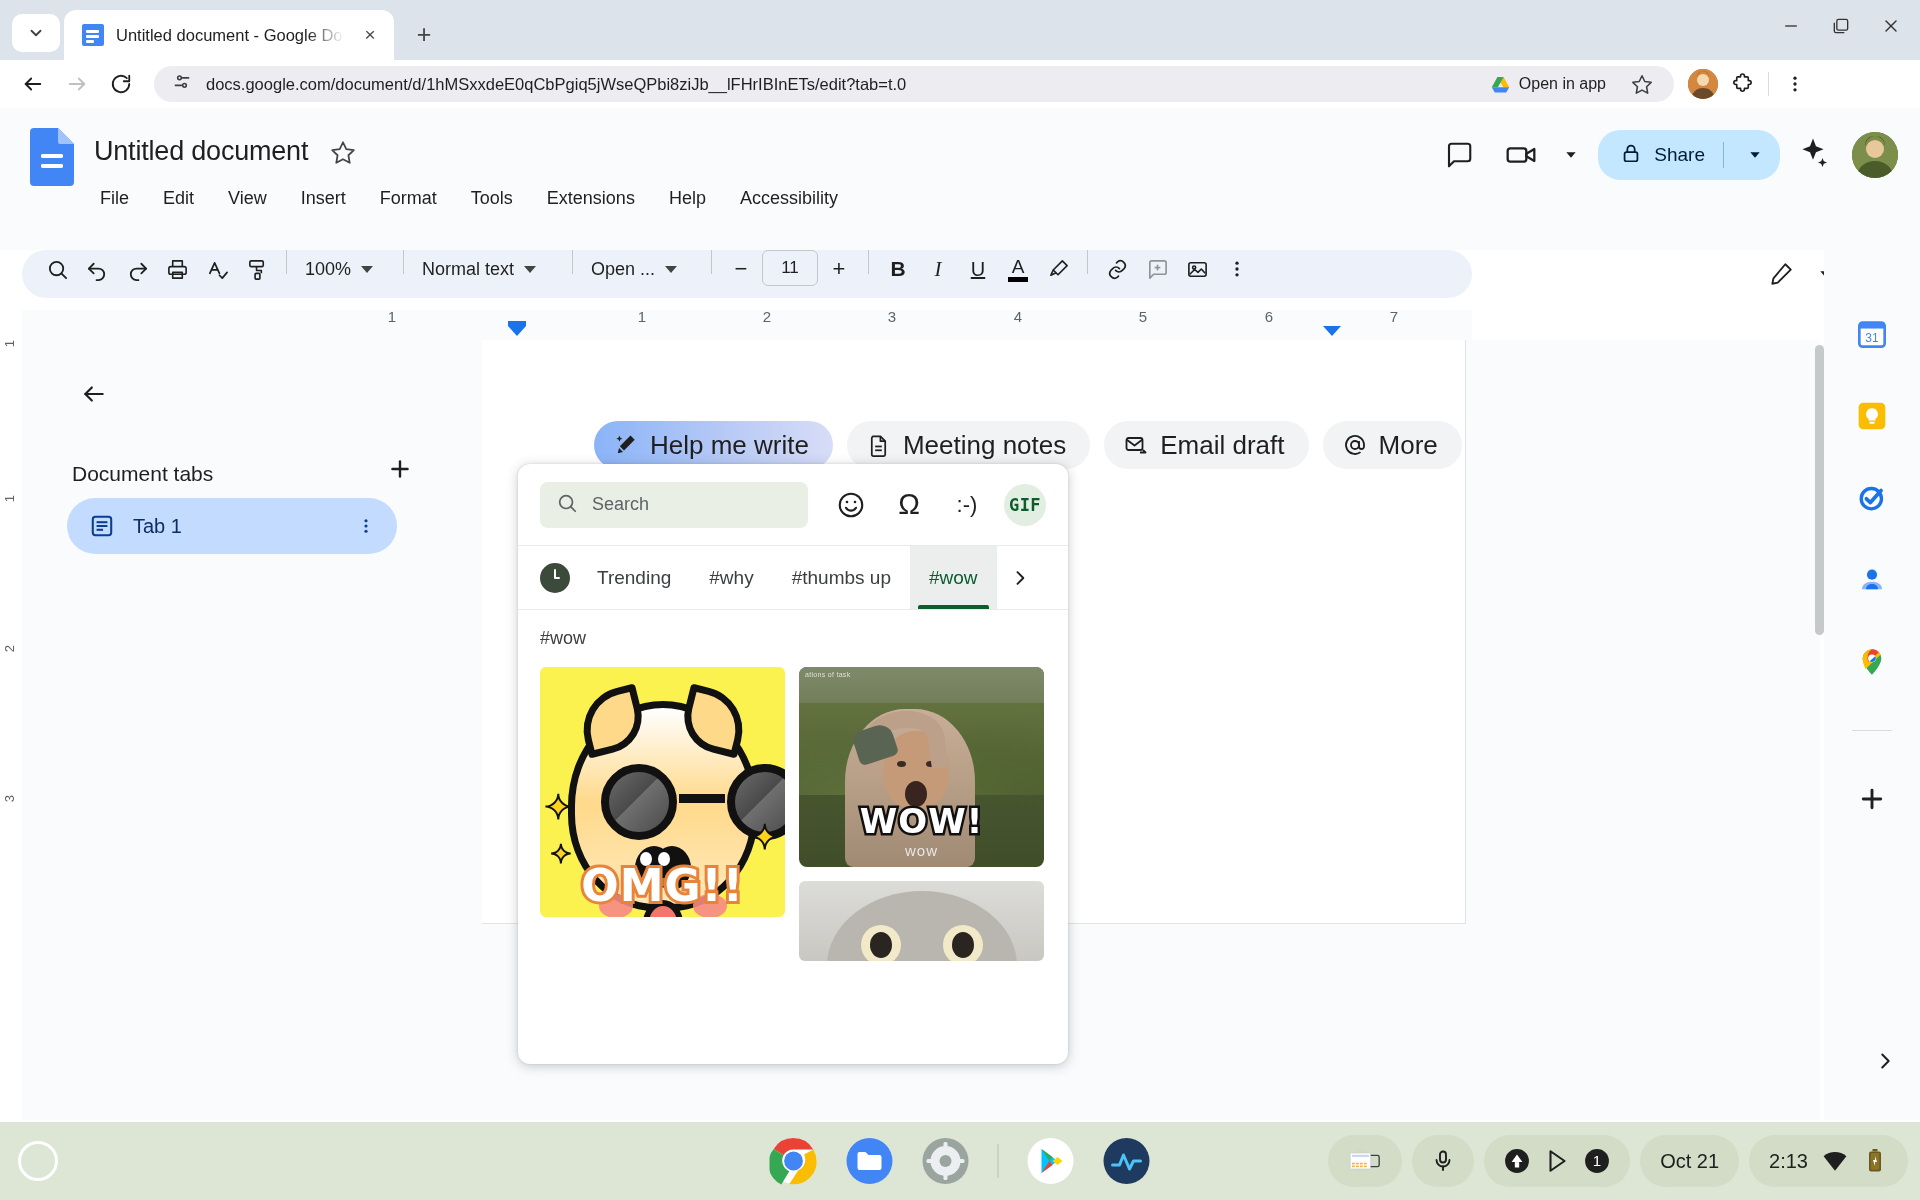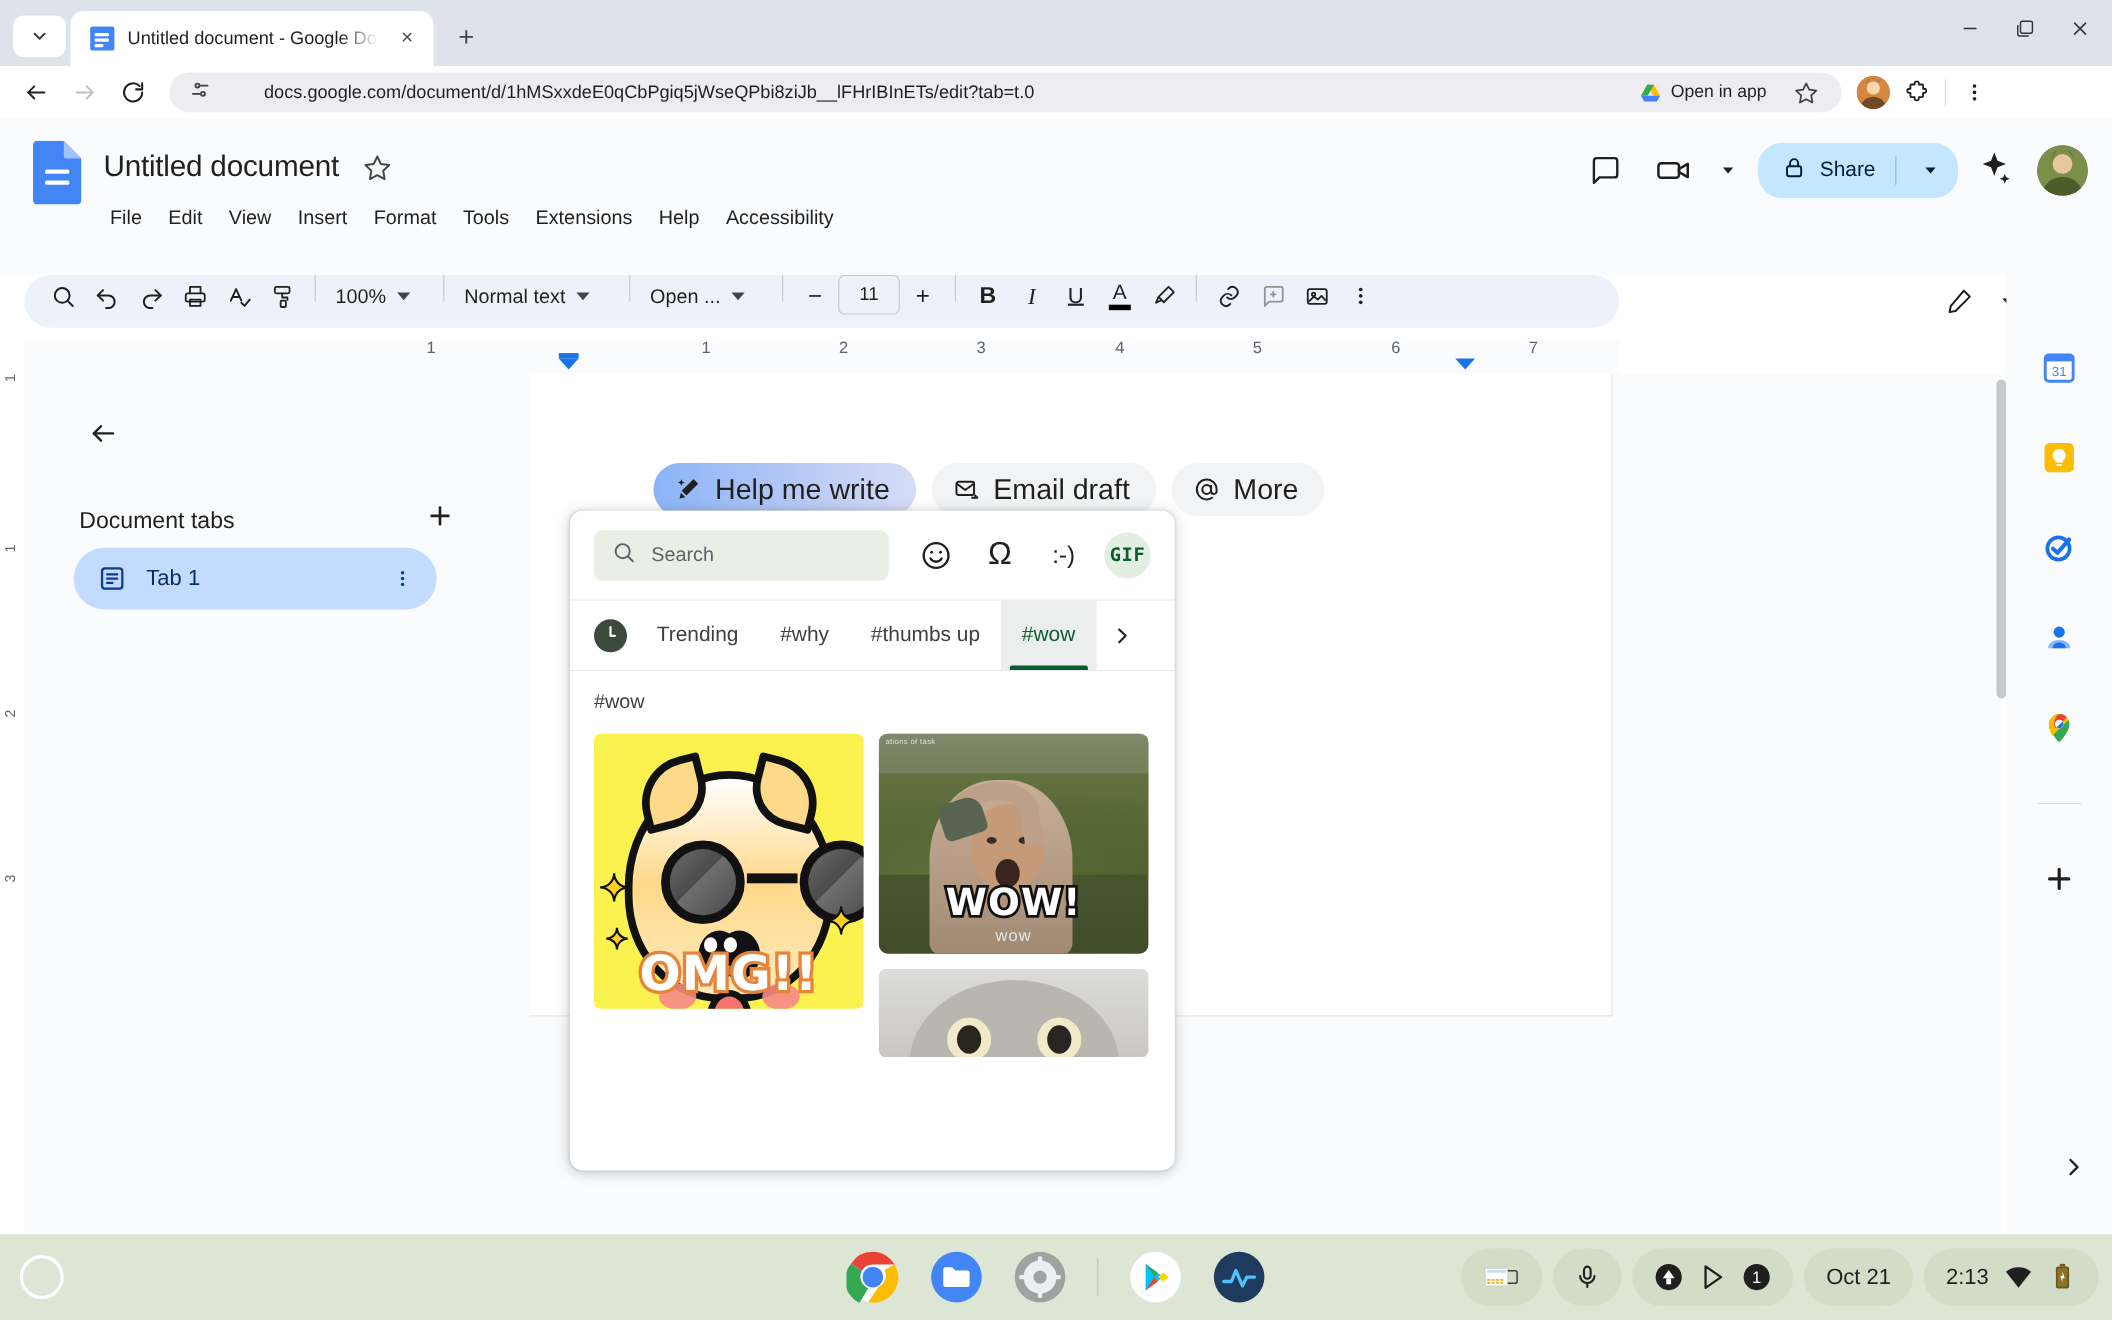--- a/index.html
+++ b/index.html
@@ -78,21 +78,21 @@
     color: #1f1f1f; flex: 0 0 42px;
   }
   .nav-btn.disabled { color: #bdc1c6; }
   .omnibox {
     flex: 1; height: 36px; margin: 0 8px 0 10px;
     background: #ededf1; border-radius: 18px;
     display: flex; align-items: center; gap: 14px; padding: 0 14px 0 18px;
     max-width: 1520px;
   }
   .omnibox-url {
-    flex: 1; font-size: 16.5px; color: #1f1f1f; white-space: nowrap; overflow: hidden; margin-left: 34px;
+    flex: 1; font-size: 16.5px; color: #1f1f1f; white-space: nowrap; overflow: hidden;
   }
   .open-in-app {
     display: flex; align-items: center; gap: 8px;
     font-size: 16px; color: #1f1f1f; padding-right: 4px;
   }
   .tb-icon {
     width: 36px; height: 36px; border-radius: 50%;
     display: flex; align-items: center; justify-content: center; color: #1f1f1f;
   }
   .profile-av {
@@ -114,21 +114,21 @@
   .docs-title-row {
     position: absolute; left: 94px; top: 28px;
     display: flex; align-items: center; gap: 22px;
   }
   .docs-title {
     font-size: 27px; color: #1f1f1f; letter-spacing: -0.2px;
   }
   .star-btn { width: 26px; height: 26px; color: #444; }
   .menubar {
     position: absolute; left: 96px; top: 76px;
-    display: flex; gap: 16px;
+    display: flex; gap: 26px;
   }
   .menu-item {
     font-size: 18px; color: #1f1f1f; padding: 4px 4px; border-radius: 4px;
   }
   .header-right {
     position: absolute; right: 22px; top: 22px;
     display: flex; align-items: center; gap: 16px;
   }
   .hr-icon { width: 46px; height: 46px; display:flex; align-items:center; justify-content:center; color:#1f1f1f; }
   .share-btn {
@@ -892,20 +892,31 @@
   <div class="chips">
     <div class="chip primary">
       <span class="chip-icon">
         <svg width="24" height="24" viewBox="0 0 24 24" fill="#1f1f1f">
             <path d="M16.5 2.5l4.2 4.2L10 17.4l-4.2-4.2z"></path>
             <path d="M5 15l4 4-5.2 1.2z"></path>
             <path d="M5.4 2.6l.9 2.2 2.2.9-2.2.9-.9 2.2-.9-2.2-2.2-.9 2.2-.9z"></path>
           </svg>
       </span>
       <span>Help me write</span>
+    </div>
+    <div class="chip">
+      <span class="chip-icon">
+        <svg width="23" height="23" viewBox="0 0 24 24" fill="none" stroke="#1f1f1f" stroke-width="1.8" stroke-linejoin="round">
+            <path d="M6 2.5h8l5 5v14a1.5 1.5 0 0 1-1.5 1.5h-11A1.5 1.5 0 0 1 5 21.5v-17A2 2 0 0 1 6 2.5z"></path>
+            <polyline points="14 2.5 14 7.5 19 7.5"></polyline>
+            <line x1="8.5" y1="13" x2="15.5" y2="13"></line>
+            <line x1="8.5" y1="17" x2="15.5" y2="17"></line>
+          </svg>
+      </span>
+      <span>Meeting notes</span>
     </div>
     <div class="chip">
       <span class="chip-icon">
         <svg width="24" height="24" viewBox="0 0 24 24" fill="none" stroke="#1f1f1f" stroke-width="1.8" stroke-linejoin="round">
             <rect x="2.5" y="5" width="16" height="12" rx="2"></rect>
             <polyline points="2.5 6.5 10.5 12.5 18.5 6.5"></polyline>
             <polyline points="16 19.5 21.5 19.5 19 17"></polyline>
           </svg>
       </span>
       <span>Email draft</span>

